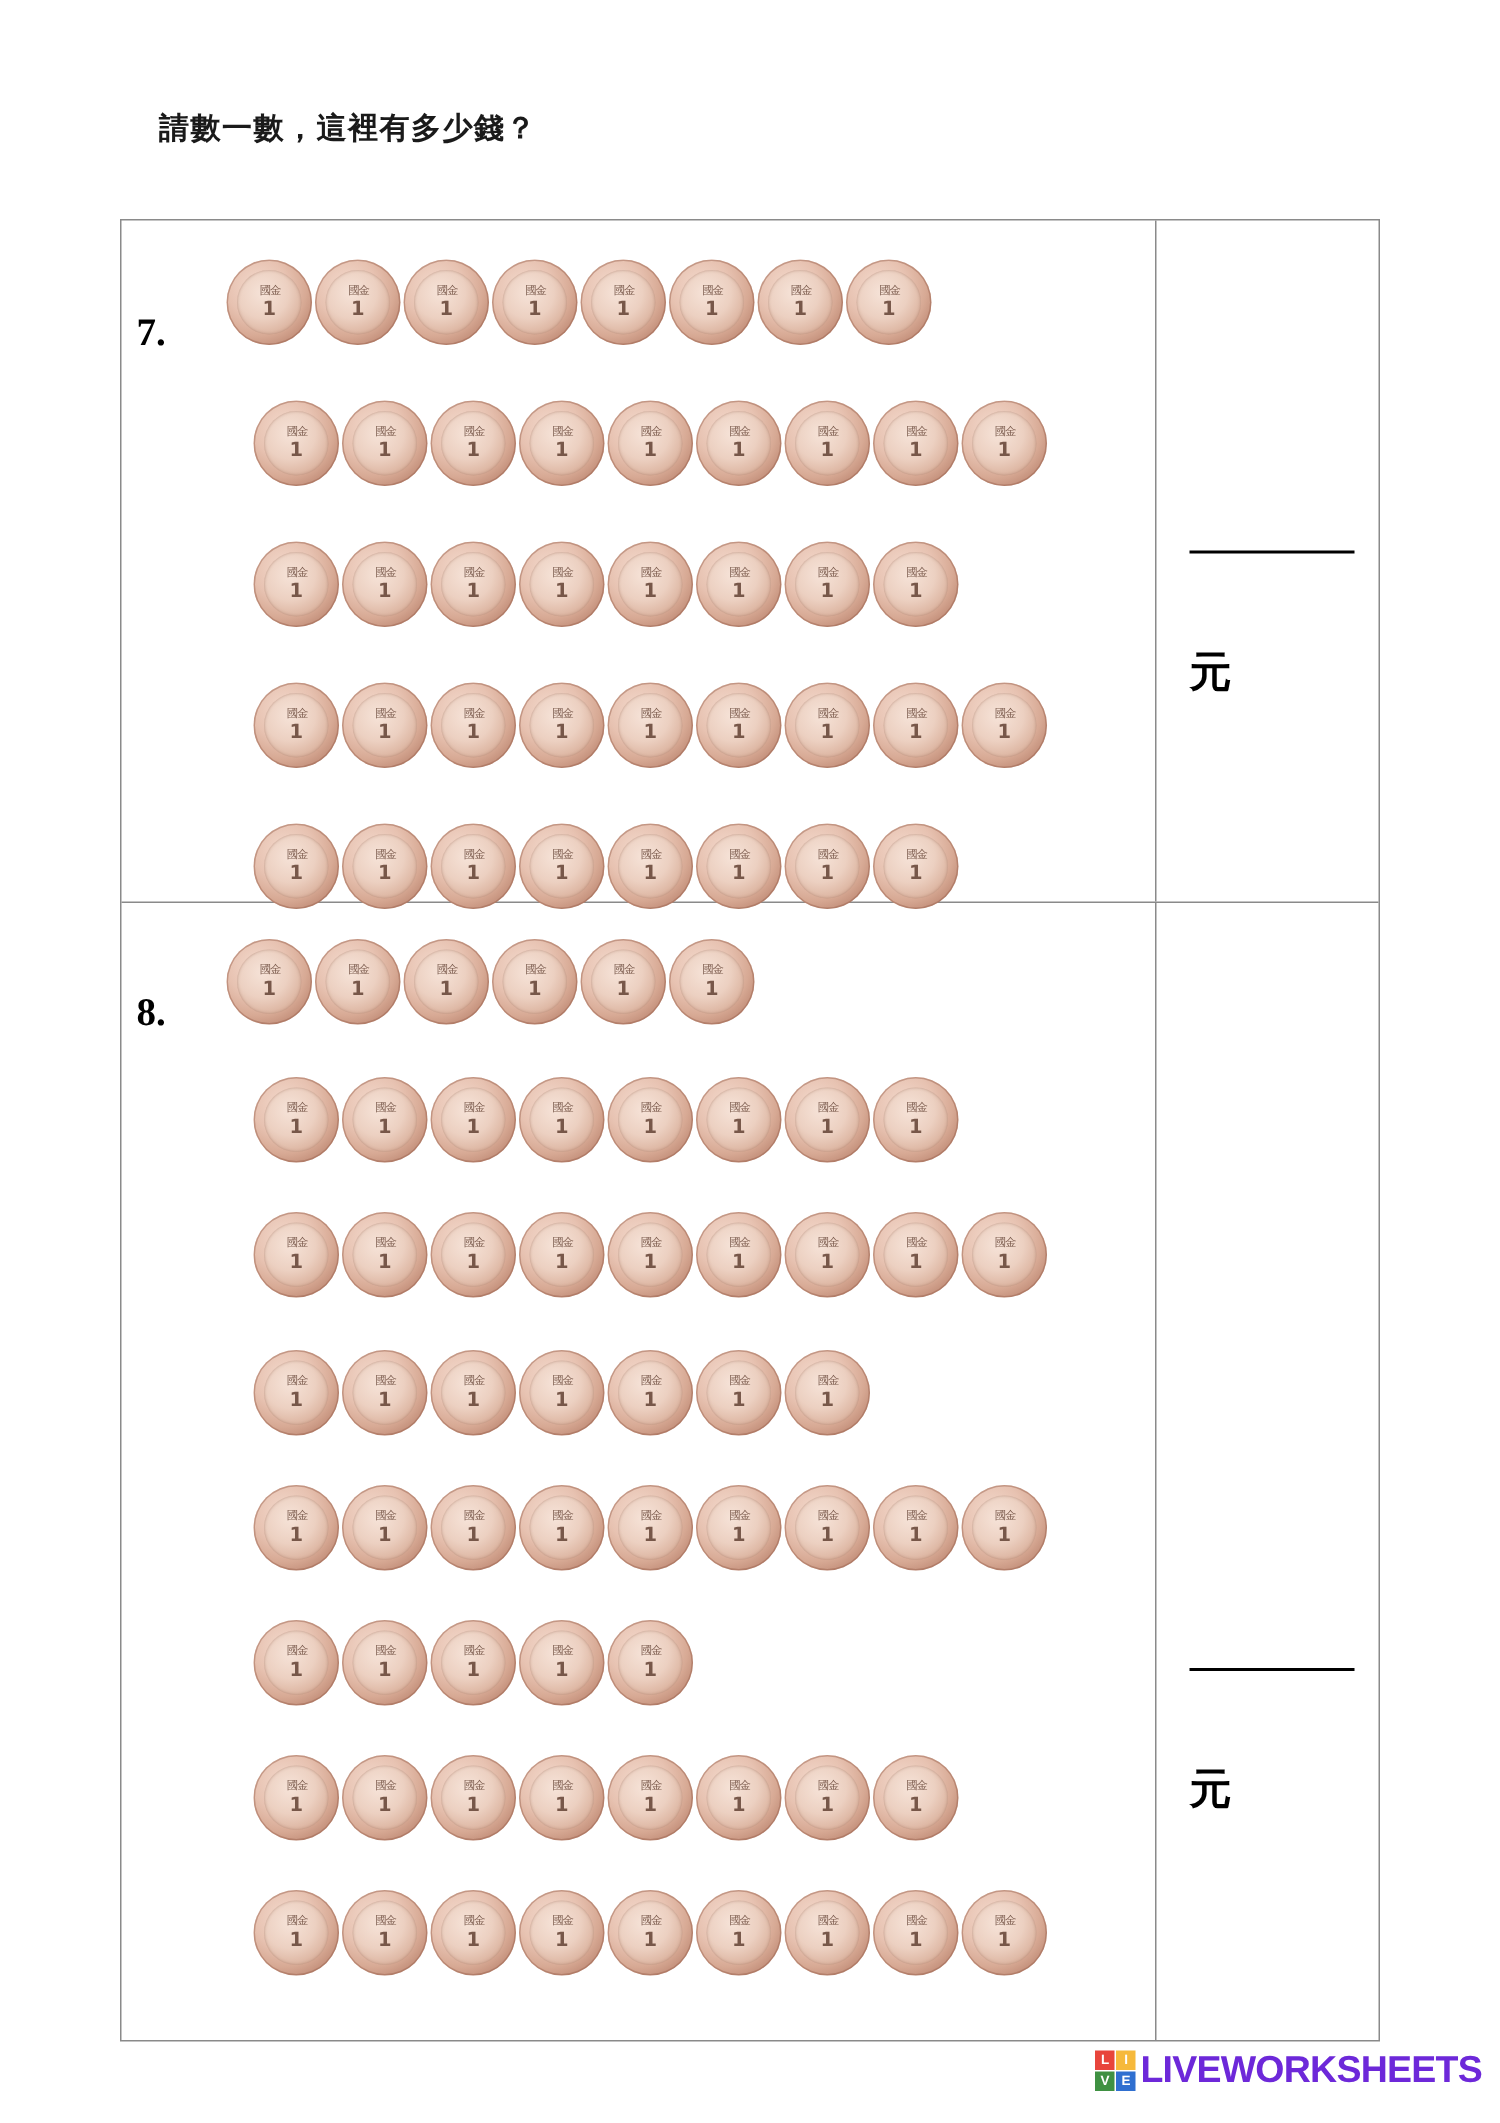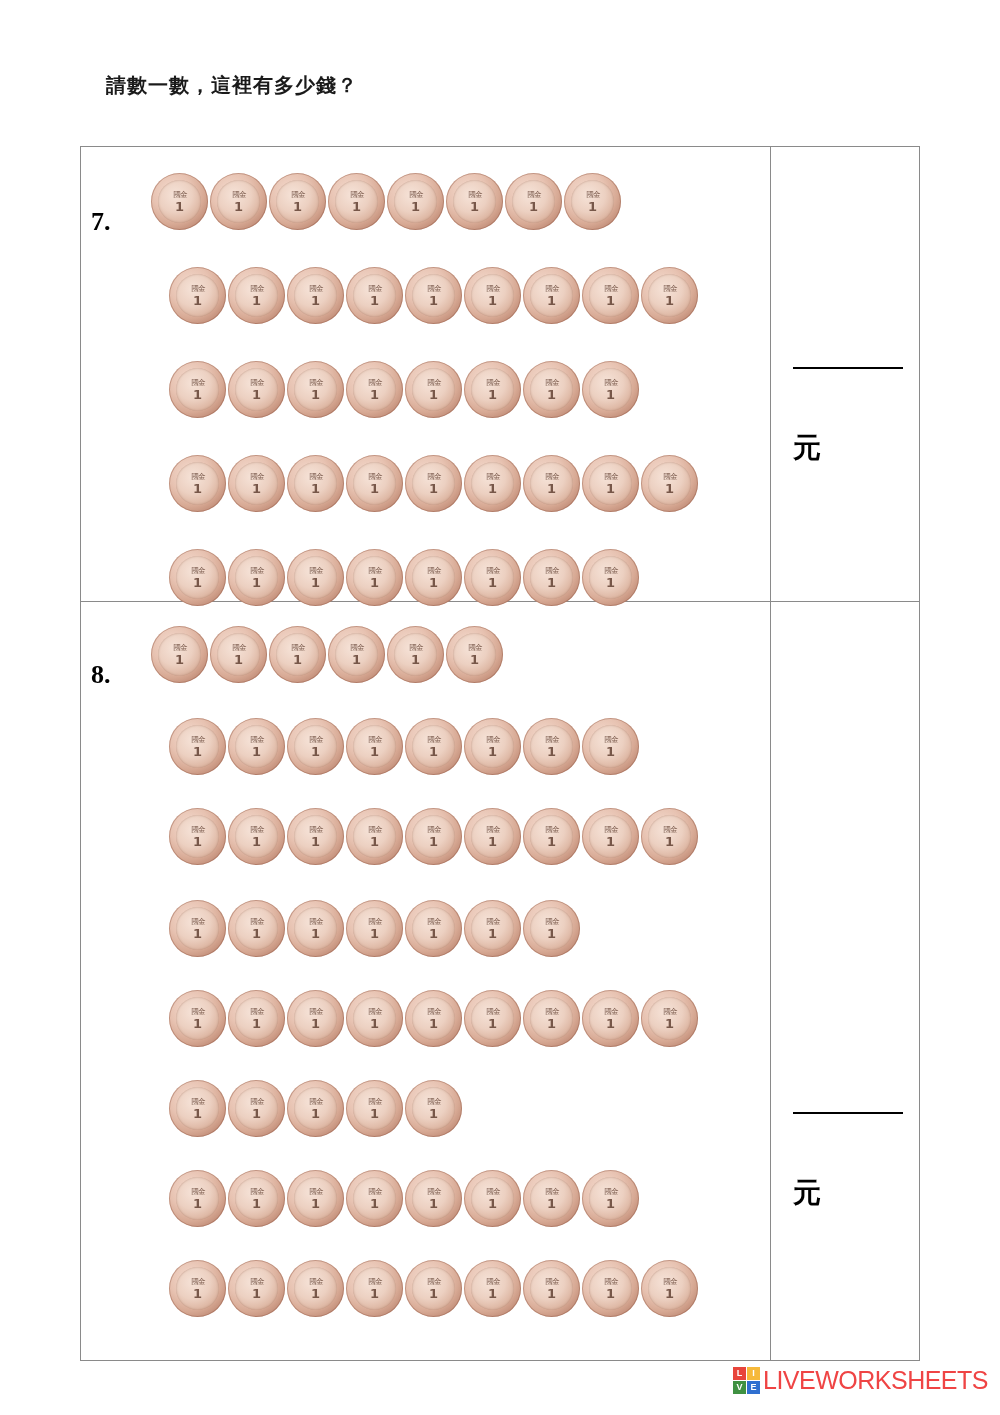--- a/index.html
+++ b/index.html
@@ -183,22 +183,22 @@
     font-weight: bold;
     color: #fff;
     font-family: "Liberation Sans", sans-serif;
   }
   .bm-l { background: #e8453c; }
   .bm-i { background: #f6b93b; }
   .bm-v { background: #3f9142; }
   .bm-e { background: #2f6fd0; }
   .brand-text {
     font-size: 25px;
-    font-weight: normal;
-    color: #ef4444;
+    font-weight: bold;
+    color: #6d28d9;
     letter-spacing: -0.5px;
     font-family: "Liberation Sans", sans-serif;
   }
 </style>
 </head>
 <body>
 
 <div class="page">
 
   <div class="worksheet-title">請數一數，這裡有多少錢？</div>

